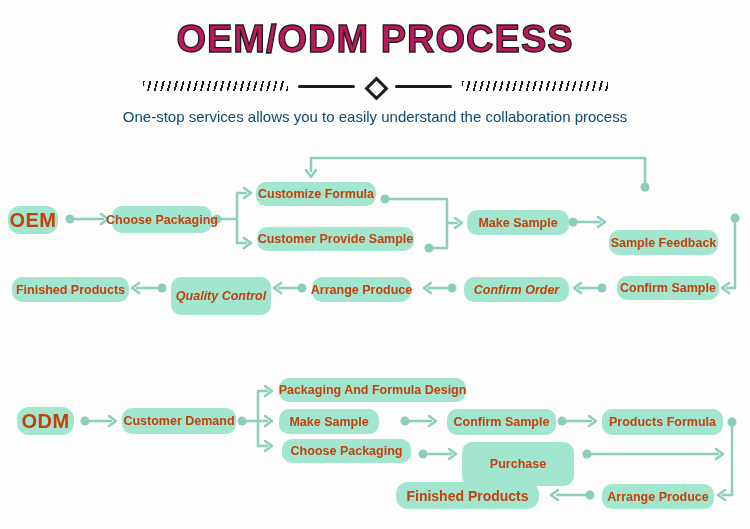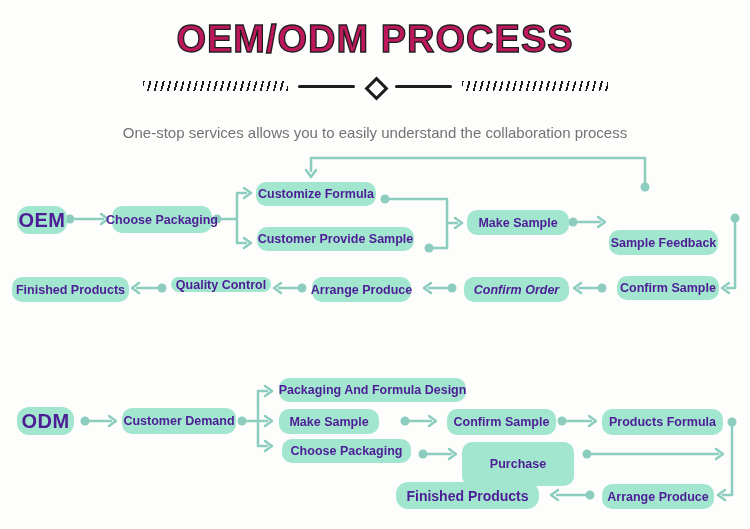--- a/index.html
+++ b/index.html
@@ -24,28 +24,28 @@
   .hatch.l{left:143px;width:145px;}
   .hatch.r{left:462px;width:146px;}
   .dbar{position:absolute;top:7.5px;height:3px;background:#1d1d1d;border-radius:2px;}
   .dbar.l{left:298px;width:57px;}
   .dbar.r{left:395px;width:57px;}
   .diamond{
     position:absolute;left:368px;top:3px;width:11px;height:11px;
     border:3px solid #1d1d1d;transform:rotate(45deg);background:transparent;
   }
   .subtitle{
-    position:absolute;left:0;top:124px;width:750px;text-align:center;
-    font-size:15px;color:#737373;margin:0;
+    position:absolute;left:0;top:108px;width:750px;text-align:center;
+    font-size:15px;color:#0c4a6e;margin:0;
   }
   
   .node{
     position:absolute;display:flex;align-items:center;justify-content:center;
     background:#a3e6d0;border-radius:10px;
-    font-size:12.5px;font-weight:bold;color:#4c1d95;white-space:nowrap;
+    font-size:12.5px;font-weight:bold;color:#c2410c;white-space:nowrap;
     padding:0 0;box-sizing:border-box;
   }
   .node.lead{font-size:20px;border-radius:12px;letter-spacing:0.5px;}
   .node.big{font-size:14px;border-radius:12px;}
   
   svg.connectors{position:absolute;left:0;top:0;pointer-events:none;}
   svg.connectors path{fill:none;stroke:#8ccdc0;stroke-width:2.5;stroke-linecap:round;stroke-linejoin:round;}
   svg.connectors circle{fill:#8ccdc0;stroke:none;}
 </style>
 </head>
@@ -155,28 +155,28 @@
       <path d="M732,426 V495 H723"></path>
       <path d="M725,490 L718,495 L725,500"></path>
     </g>
     <g>
       <circle cx="590" cy="495" r="4.5"></circle>
       <path d="M586,495 H557"></path>
       <path d="M558,490 L551,495 L558,500"></path>
     </g>
   </svg>
 
-  <div class="node lead" style="left:17px;top:206px;width:50px;height:28px;">OEM</div>
+  <div class="node lead" style="left:8px;top:206px;width:50px;height:28px;">OEM</div>
   <div class="node" style="left:112px;top:206px;width:100px;height:27px;">Choose Packaging</div>
   <div class="node" style="left:256px;top:182px;width:120px;height:24px;">Customize Formula</div>
   <div class="node" style="left:257px;top:227px;width:157px;height:24px;">Customer Provide Sample</div>
   <div class="node" style="left:467px;top:210px;width:102px;height:25px;">Make Sample</div>
   <div class="node" style="left:609px;top:209px;width:109px;height:25px;margin-top:21px;">Sample Feedback</div>
   <div class="node" style="left:12px;top:277px;width:117px;height:25px;">Finished Products</div>
-  <div class="node" style="left:171px;top:277px;width:100px;height:15px;">Quality Control</div>
+  <div class="node" style="left:171px;top:277px;width:100px;height:38px;font-style:italic;">Quality Control</div>
   <div class="node" style="left:312px;top:277px;width:99px;height:25px;">Arrange Produce</div>
   <div class="node" style="left:464px;top:277px;width:105px;height:25px;font-style:italic;">Confirm Order</div>
   <div class="node" style="left:617px;top:276px;width:102px;height:24px;">Confirm Sample</div>
 
   <div class="node lead" style="left:17px;top:407px;width:57px;height:28px;">ODM</div>
   <div class="node" style="left:122px;top:408px;width:114px;height:26px;">Customer Demand</div>
   <div class="node" style="left:279px;top:378px;width:187px;height:24px;">Packaging And Formula Design</div>
   <div class="node" style="left:279px;top:409px;width:100px;height:25px;">Make Sample</div>
   <div class="node" style="left:282px;top:439px;width:129px;height:24px;">Choose Packaging</div>
   <div class="node" style="left:447px;top:409px;width:109px;height:26px;">Confirm Sample</div>

